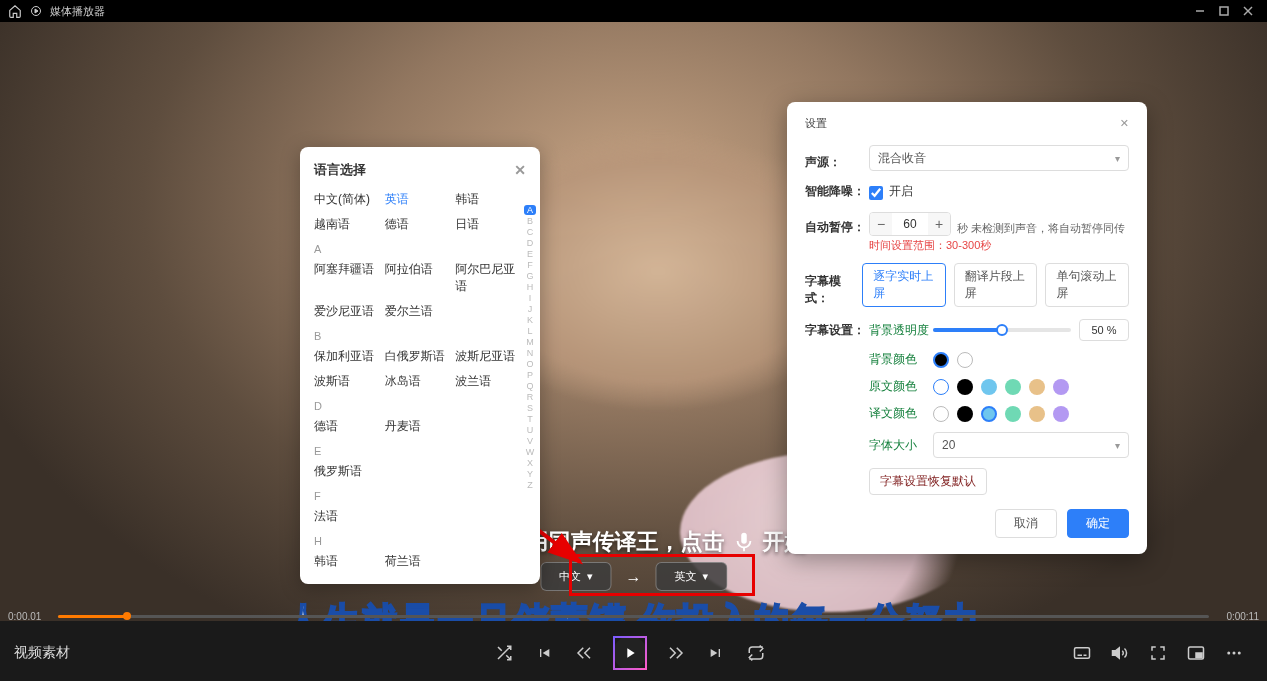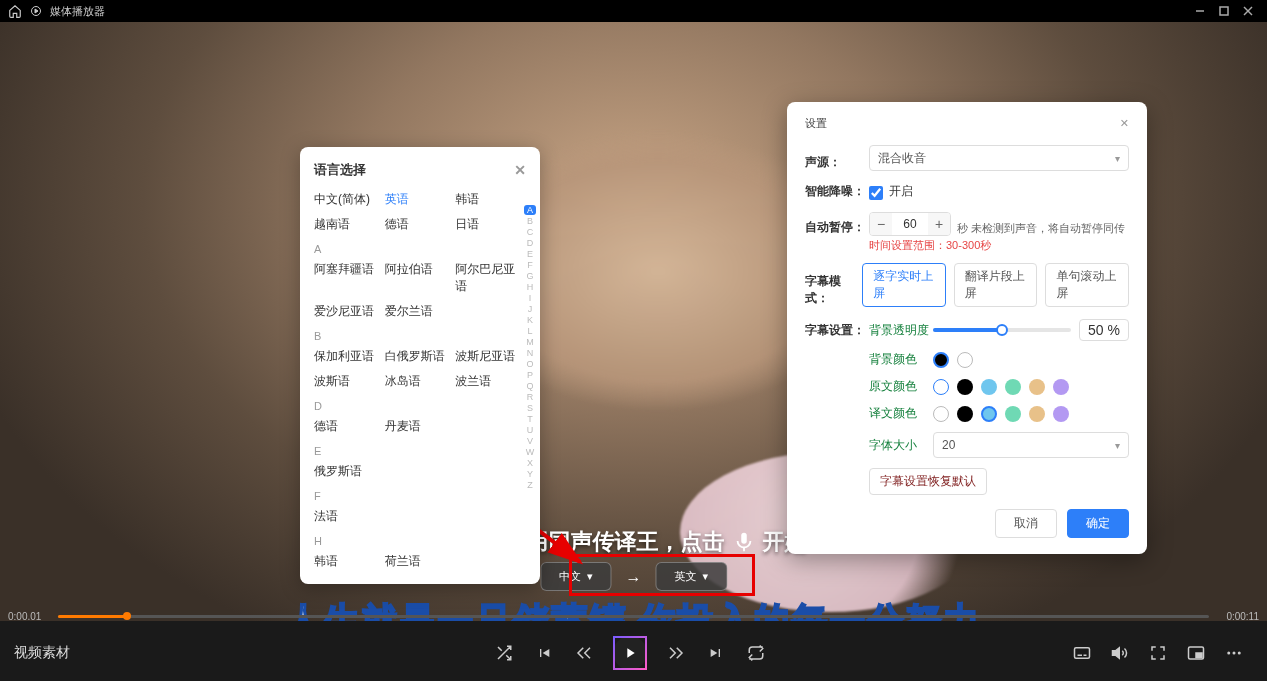--- a/index.html
+++ b/index.html
@@ -65,21 +65,21 @@
 .settings .range-hint { font-size:11px; color:#e64545; margin:2px 0 10px 64px;}
 .settings .seg { display:inline-flex; gap:8px;}
 .settings .seg .opt { border:1px solid #ddd; border-radius:4px; padding:4px 10px; font-size:12px; color:#555;}
 .settings .seg .opt.on { border-color:#2d7ff9; color:#2d7ff9;}
 .settings .sub { display:flex; align-items:center; margin-bottom:10px;}
 .settings .sub .slbl2 { width:64px; font-size:12px; color:#15803d;}
 .settings .slider { flex:1; display:flex; align-items:center; gap:8px;}
 .settings .track { position:relative; flex:1; height:4px; background:#e5e5e5; border-radius:2px;}
 .settings .track .fill { position:absolute; left:0; top:0; bottom:0; width:50%; background:#2d7ff9; border-radius:2px;}
 .settings .track .thumb { position:absolute; left:50%; top:50%; width:12px; height:12px; background:#fff; border:2px solid #2d7ff9; border-radius:50%; transform:translate(-50%,-50%);}
-.settings .pct { width:50px; height:22px; border:1px solid #ddd; border-radius:4px; font-size:14px; display:flex; align-items:center; justify-content:center;}
+.settings .pct { width:50px; height:22px; border:1px solid #ddd; border-radius:4px; font-size:11px; display:flex; align-items:center; justify-content:center;}
 .settings .swatches { display:flex; gap:8px; align-items:center;}
 .settings .sw { width:16px; height:16px; border-radius:50%; border:2px solid transparent;}
 .settings .sw.ring { border-color:#2d7ff9 !important; }
 .settings .sw.stroke { border:1px solid #bbb; background:#fff;}
 .settings .reset { display:inline-block; border:1px solid #ddd; border-radius:4px; padding:4px 10px; font-size:12px; color:#7f1d1d; margin-left:0;}
 .settings .footer { display:flex; justify-content:flex-end; gap:10px; margin-top:14px;}
 .settings .btn { border:1px solid #ddd; background:#fff; color:#555; border-radius:4px; padding:5px 18px; font-size:12px;}
 .settings .btn.primary { background:#2d7ff9; border-color:#2d7ff9; color:#fff;}
 
 

